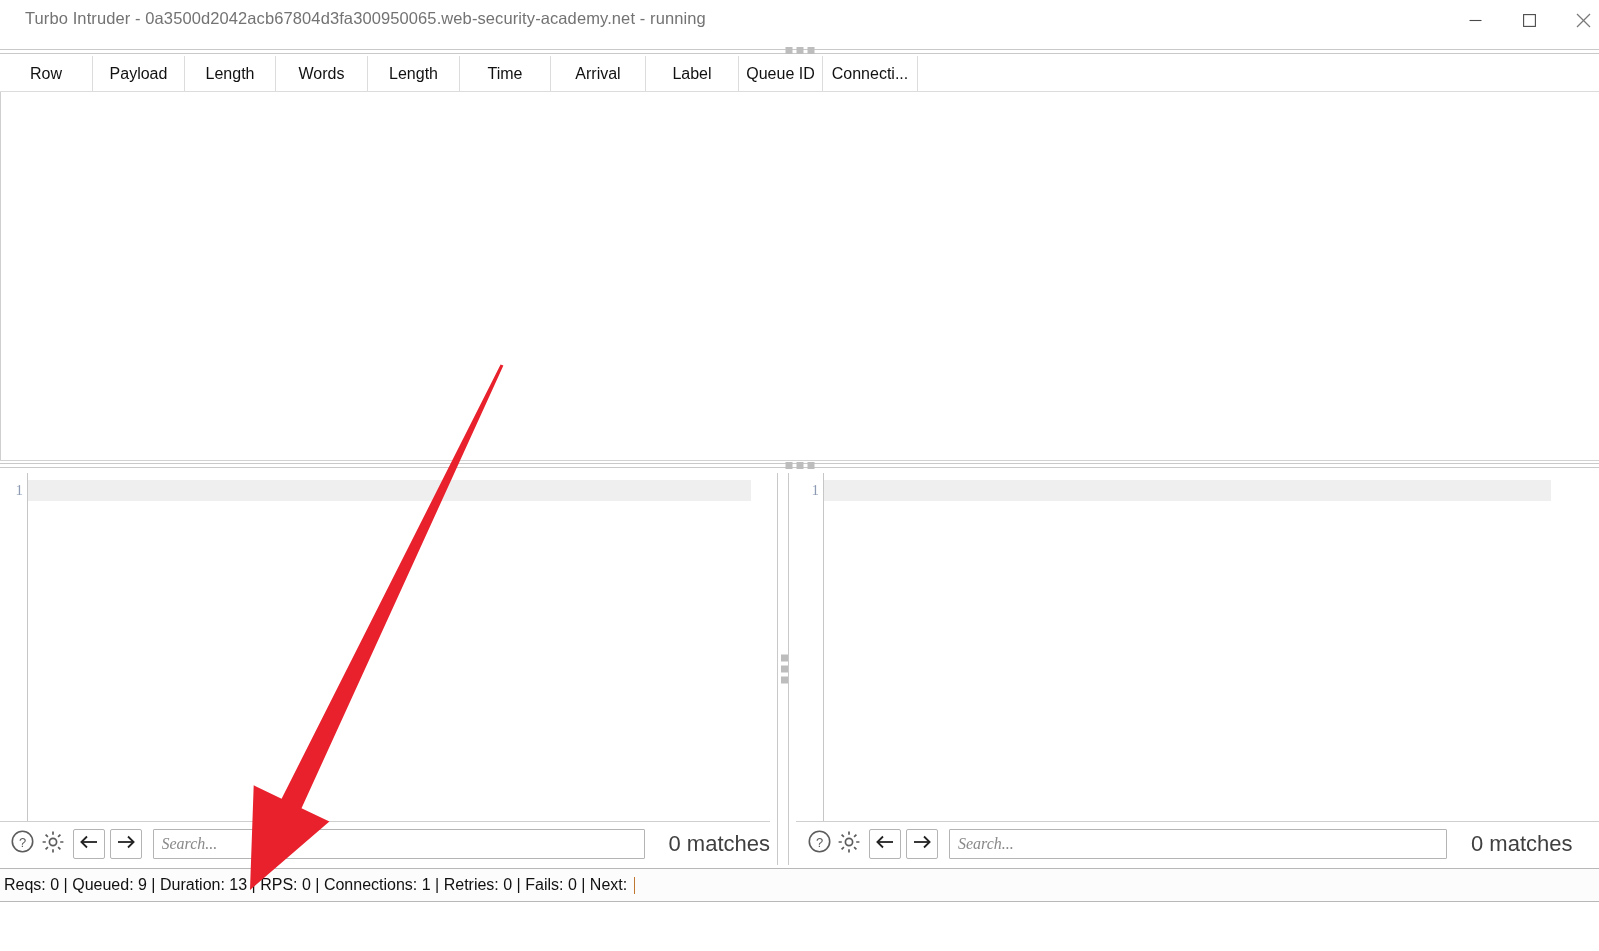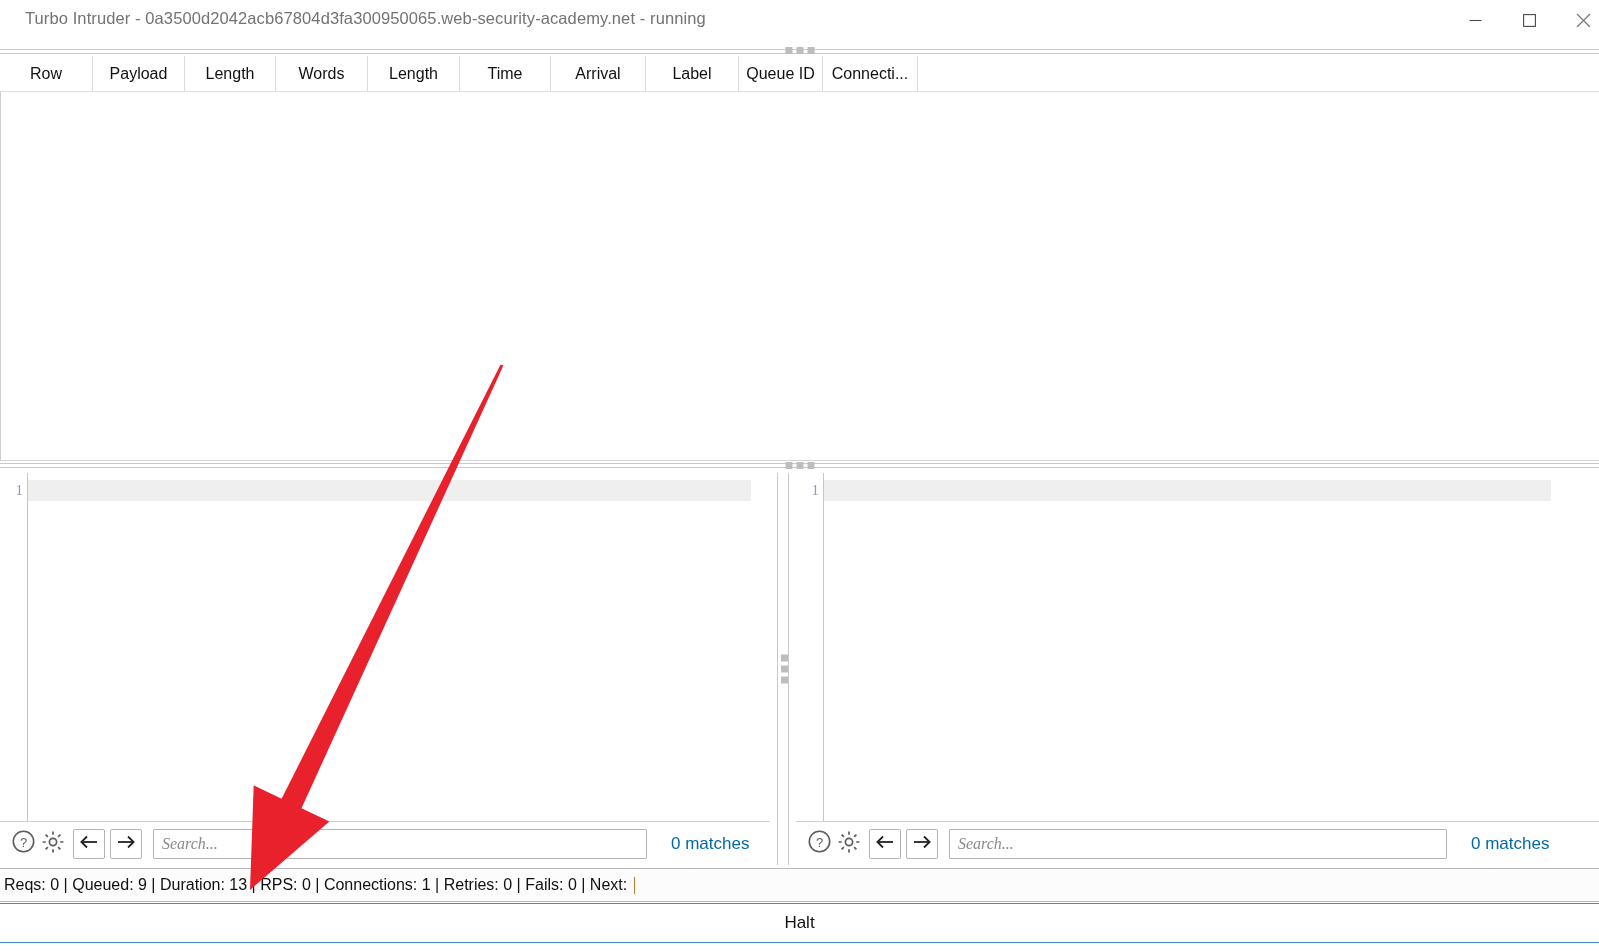--- a/index.html
+++ b/index.html
@@ -336,22 +336,22 @@
   }
   .search-input::placeholder {
     color: #8a8a8a;
     font-style: italic;
     font-family: "Liberation Serif", serif;
     opacity: 1;
   }
   .pane-left  .search-input { width: 494px; }
   .pane-right .search-input { width: 498px; }
   .matches-label {
-    font-size: 17px;
-    color: #0369a1;
+    font-size: 22px;
+    color: #404040;
     margin-left: 24px;
     white-space: nowrap;
   }
 
   
   .statusbar {
     position: absolute;
     left: 0;
     top: 868px;
     width: 1599px;
@@ -621,23 +621,20 @@
         <div class="matches-label">0 matches</div>
       </div>
     </div>
   </div>
 
   <div class="statusbar">
     <span>Reqs: 0 | Queued: 9 | Duration: 13 | RPS: 0 | Connections: 1 | Retries: 0 | Fails: 0 | Next:</span>
     <span class="status-caret"></span>
   </div>
 
-  <div class="halt-btn">
-    <span>Halt</span>
-  </div>
 
   <div class="bottom-strip"></div>
 
   <svg class="annotation-arrow" viewBox="0 0 1599 951" width="1599" height="951">
     <g id="arrow-group">
       <polygon id="arrow-shape" fill="#e8212c" points="500.6,364.4 281.6,798.7 253.7,785.3 250.0,890.0 329.4,821.6 301.5,808.2 503.4,365.6"></polygon>
     </g>
   </svg>
 
 </div>

